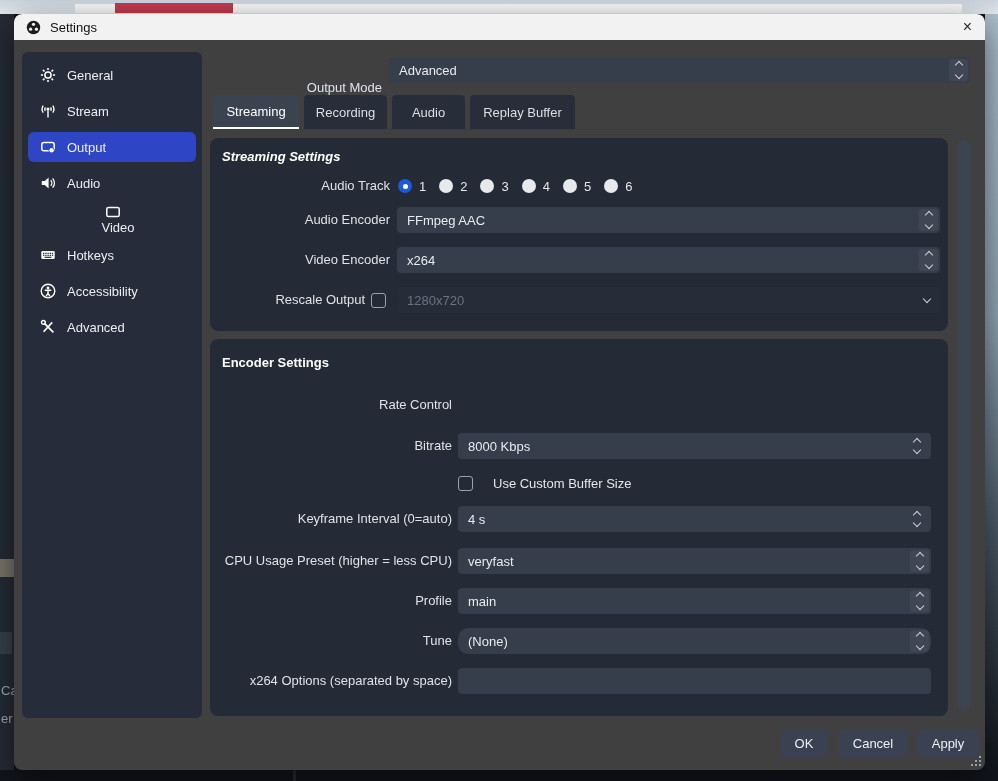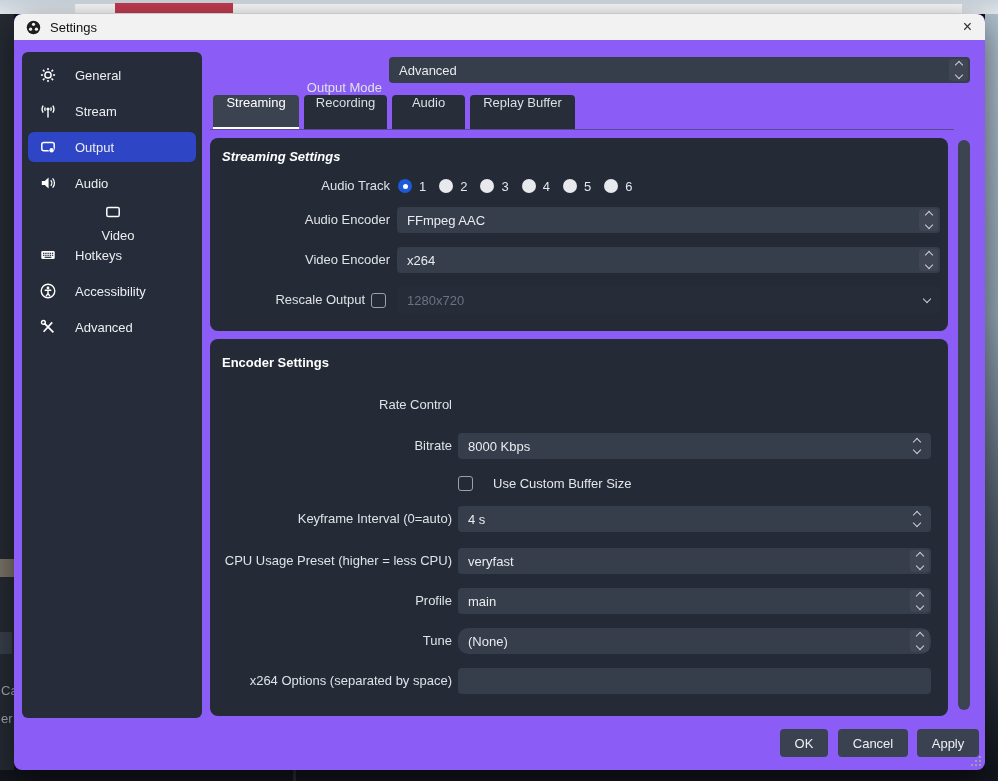--- a/index.html
+++ b/index.html
@@ -17,33 +17,33 @@
     background:linear-gradient(#aec0ce 0%,#93a7b6 40%,#4c5a67 68%,#12161d 100%);}
   .bg-bottom{position:absolute;left:0;bottom:0;width:998px;height:11px;background:#12151c;}
   .bg-vline{position:absolute;left:293px;bottom:0;width:3px;height:11px;background:#272c36;}
   .bg-block-a{position:absolute;left:0;top:559px;width:40px;height:18px;background:#7c766b;}
   .bg-block-b{position:absolute;left:0;top:632px;width:12px;height:22px;background:#3a414c;}
   .bg-frag{position:absolute;color:#a7adb6;font-size:13px;line-height:14px;width:13px;overflow:hidden;white-space:nowrap;}
   .bg-frag.f1{left:1px;top:684px;}
   .bg-frag.f2{left:1px;top:712px;}
 
   
-  .dialog{position:absolute;left:14px;top:14px;width:971px;height:756px;background:#8b5cf6;
+  .dialog{position:absolute;left:14px;top:14px;width:971px;height:756px;background:#404040;
     border-radius:8px;box-shadow:0 10px 34px rgba(0,0,0,.55);overflow:hidden;}
   .titlebar{position:absolute;left:0;top:0;width:971px;height:26px;background:#f2f2f2;
     border-radius:8px 8px 0 0;display:flex;align-items:center;}
   .obslogo{margin-left:12px;width:15px;height:15px;display:inline-flex;}
   .titletext{margin-left:9px;font-size:13px;color:#111;}
   .closebtn{position:absolute;right:13px;top:0;height:26px;display:flex;align-items:center;
     font-size:16px;color:#2b2b2b;cursor:default;}
 
   
   .sidebar{position:absolute;left:8px;top:38px;width:180px;height:666px;background:#262c39;border-radius:6px;}
   .nav-item{position:absolute;left:6px;width:168px;height:30px;border-radius:6px;
-    display:flex;align-items:center;padding-left:12px;box-sizing:border-box;color:#eceef1;font-size:13px;gap:8px;}
+    display:flex;align-items:center;padding-left:12px;box-sizing:border-box;color:#eceef1;font-size:13px;}
   .nav-item.selected{background:#2e46c5;}
   .nav-item .ic{width:16px;height:16px;margin-right:11px;display:inline-flex;flex:none;}
 
   
   .flabel{position:absolute;color:#dfe2e7;font-size:13px;height:18px;line-height:18px;text-align:right;white-space:nowrap;}
   .combo,.spin,.textinput{position:absolute;height:26px;background:#363d4b;border-radius:4px;
     box-sizing:border-box;display:flex;align-items:center;color:#e9ebee;font-size:13px;padding:0 30px 0 10px;}
   .textinput{padding-right:10px;}
   .combo.disabled{background:#272d38;color:#6b7280;}
   .spinzone{position:absolute;right:2px;top:2px;bottom:2px;width:19px;background:rgba(255,255,255,.05);
@@ -57,21 +57,21 @@
   .combo.disabled .single{position:absolute;right:10px;top:9px;}
   .checkbox{position:absolute;width:15px;height:15px;border:1px solid #9aa1ad;border-radius:3px;
     background:transparent;box-sizing:border-box;}
   .radio{width:14px;height:14px;border-radius:50%;background:#e7e9ed;position:relative;flex:none;}
   .radio.checked{background:#1c5bd8;}
   .radio.checked::after{content:"";position:absolute;left:4.5px;top:4.5px;width:5px;height:5px;border-radius:50%;background:#fff;}
 
   
   .outmode-label{left:238px;top:65px;width:130px;text-align:right;}
   .tab{position:absolute;top:81px;height:34px;background:#272d39;border-radius:4px 4px 0 0;
-    display:flex;justify-content:center;color:#dcdfe4;font-size:13px;box-sizing:border-box;}
+    display:flex;align-items:center;justify-content:center;color:#dcdfe4;font-size:13px;box-sizing:border-box;}
   .tab.active{background:#3b4351;border-bottom:2px solid #fdfdfd;color:#fff;}
   .tabs-sep{position:absolute;left:196px;top:115px;width:744px;height:1px;background:#343a46;opacity:.55;}
 
   
   .panel{position:absolute;background:#242a36;border-radius:8px;}
   .panel h3{position:absolute;margin:0;font-size:13px;color:#fff;font-weight:bold;}
   .radiorow{position:absolute;display:flex;align-items:center;height:18px;}
   .rpair{display:flex;align-items:center;margin-right:13px;}
   .rlabel{margin-left:7px;color:#e4e6ea;font-size:13px;}
   .cblabel{position:absolute;color:#e4e6ea;font-size:13px;height:18px;line-height:18px;white-space:nowrap;margin-left:11px;}

